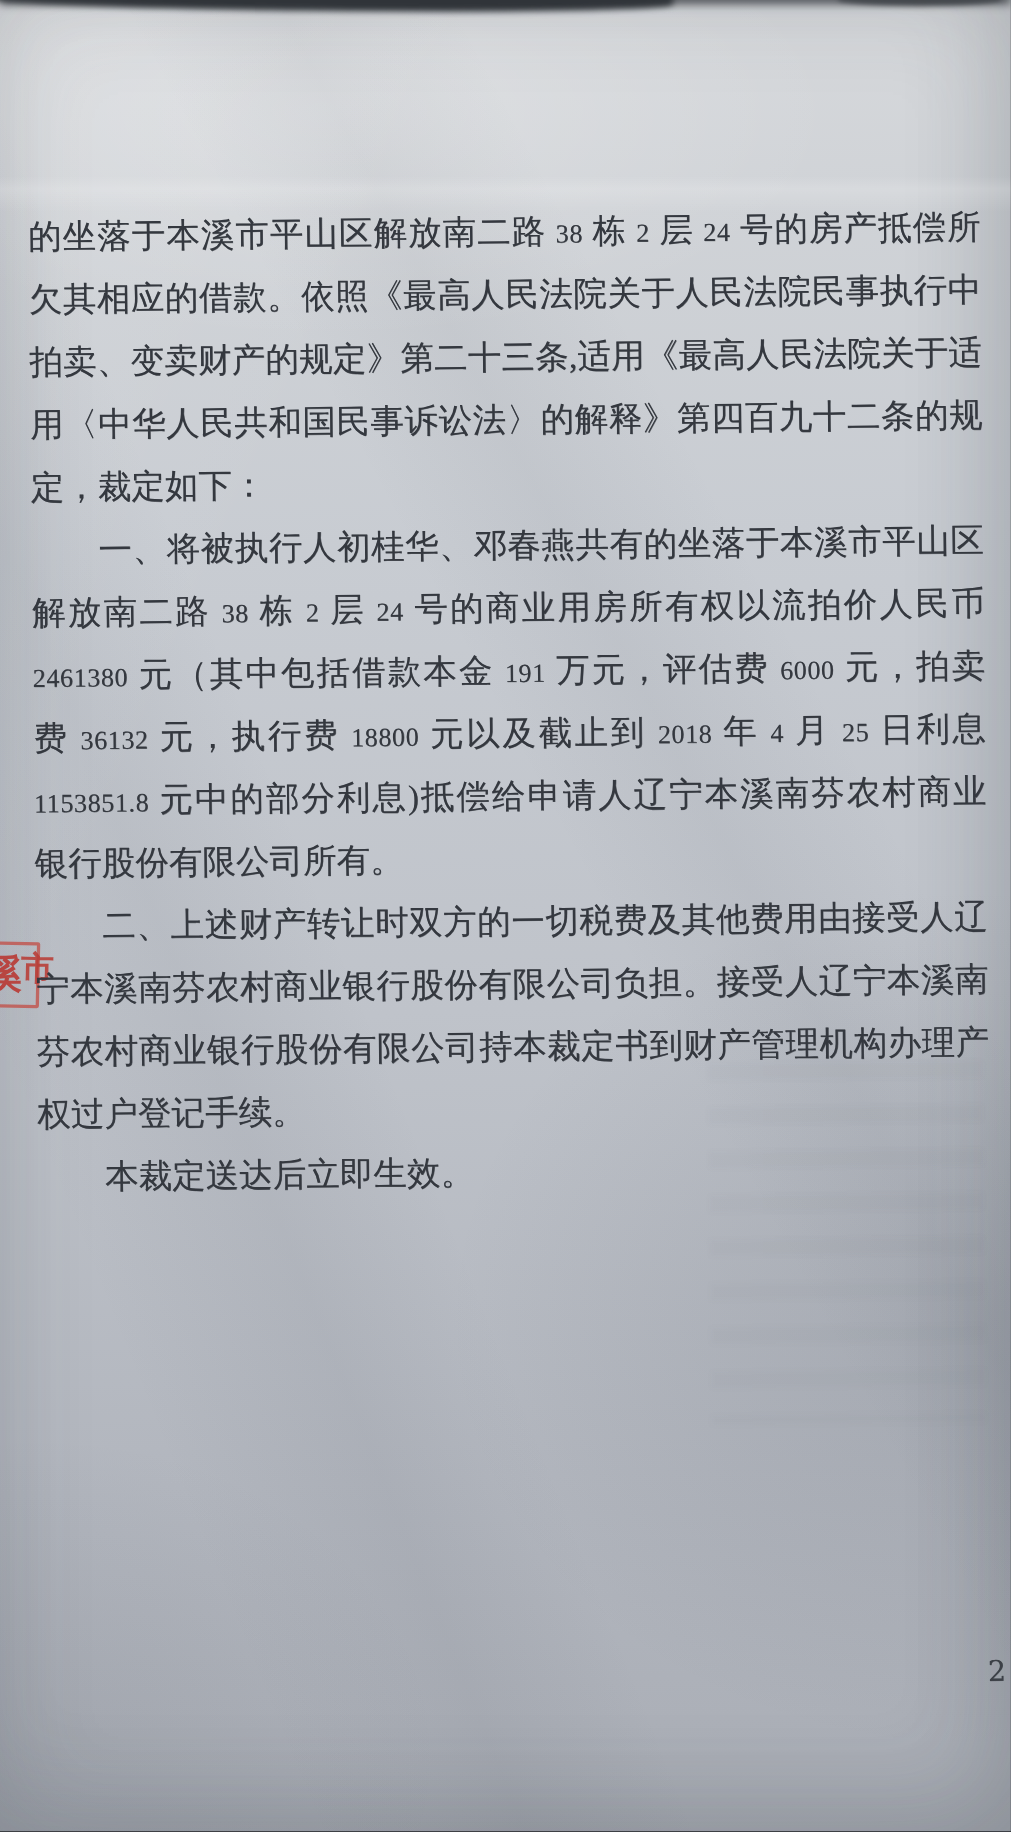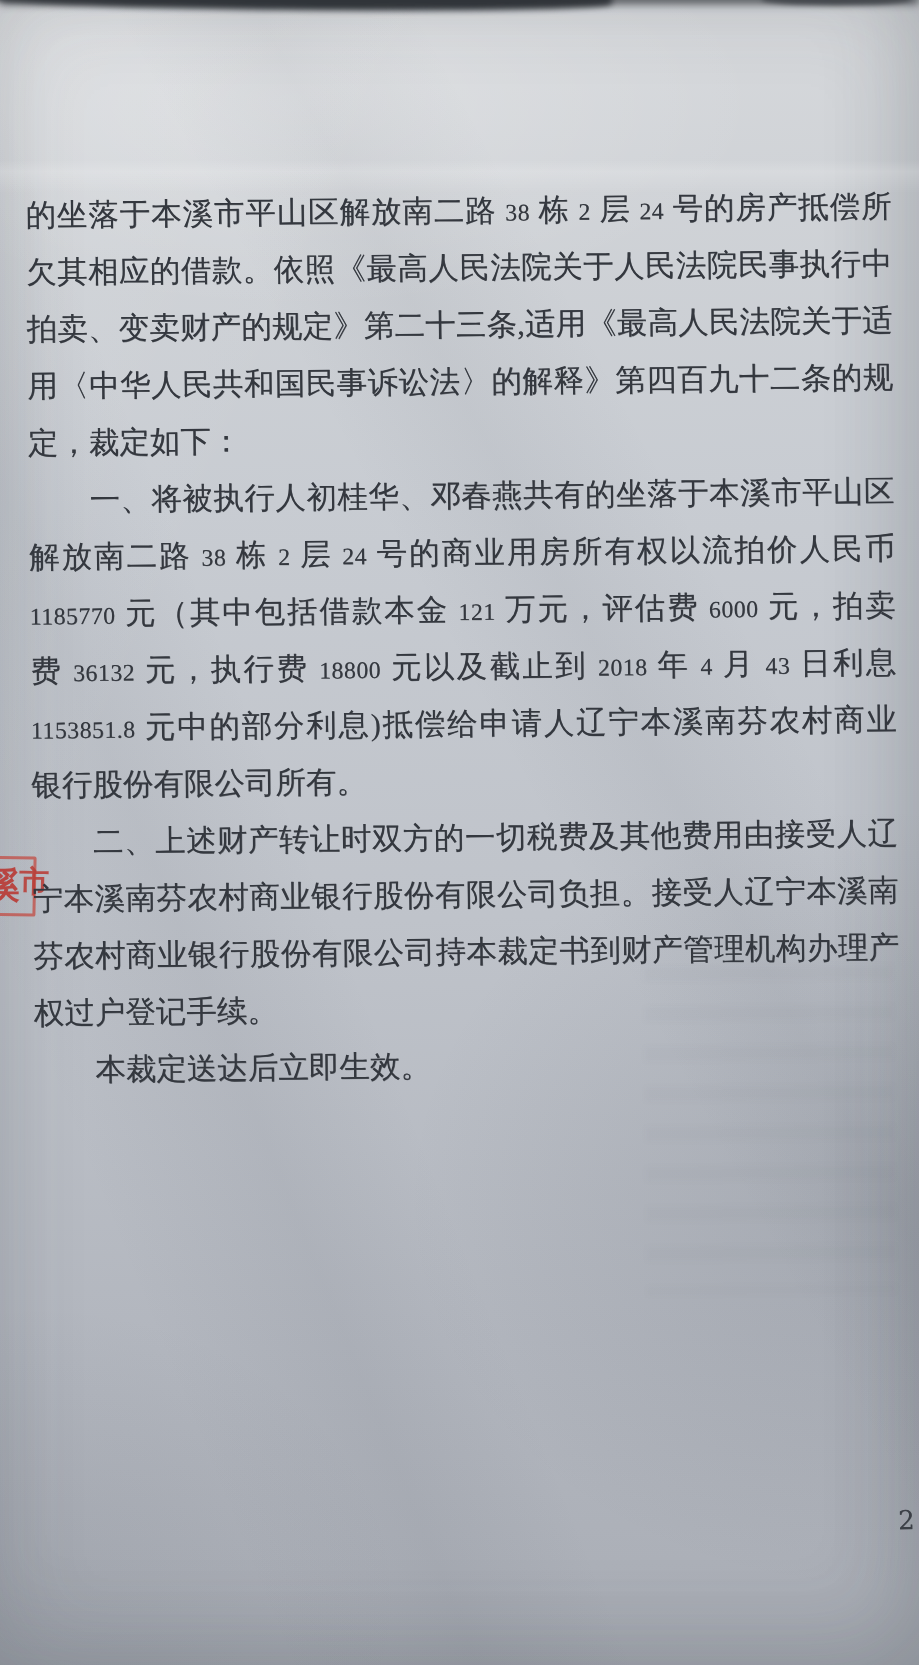--- a/index.html
+++ b/index.html
@@ -78,22 +78,22 @@
   </div>
 
   <div class="text-block">
     <div class="line">的坐落于本溪市平山区解放南二路 <span class="num">38</span> 栋 <span class="num">2</span> 层 <span class="num">24</span> 号的房产抵偿所</div>
     <div class="line">欠其相应的借款。依照《最高人民法院关于人民法院民事执行中</div>
     <div class="line">拍卖、变卖财产的规定》第二十三条,适用《最高人民法院关于适</div>
     <div class="line">用〈中华人民共和国民事诉讼法〉的解释》第四百九十二条的规</div>
     <div class="line end">定，裁定如下：</div>
     <div class="line indent">一、将被执行人初桂华、邓春燕共有的坐落于本溪市平山区</div>
     <div class="line">解放南二路 <span class="num">38</span> 栋 <span class="num">2</span> 层 <span class="num">24</span> 号的商业用房所有权以流拍价人民币</div>
-    <div class="line"><span class="num">1185770</span> 元（其中包括借款本金 <span class="num">121</span> 万元，评估费 <span class="num">6000</span> 元，拍卖</div>
-    <div class="line">费 <span class="num">36132</span> 元，执行费 <span class="num">18800</span> 元以及截止到 <span class="num">2018</span> 年 <span class="num">4</span> 月 <span class="num">43</span> 日利息</div>
+    <div class="line"><span class="num">2461380</span> 元（其中包括借款本金 <span class="num">191</span> 万元，评估费 <span class="num">6000</span> 元，拍卖</div>
+    <div class="line">费 <span class="num">36132</span> 元，执行费 <span class="num">18800</span> 元以及截止到 <span class="num">2018</span> 年 <span class="num">4</span> 月 <span class="num">25</span> 日利息</div>
     <div class="line"><span class="num">1153851.8</span> 元中的部分利息)抵偿给申请人辽宁本溪南芬农村商业</div>
     <div class="line end">银行股份有限公司所有。</div>
     <div class="line indent">二、上述财产转让时双方的一切税费及其他费用由接受人辽</div>
     <div class="line">宁本溪南芬农村商业银行股份有限公司负担。接受人辽宁本溪南</div>
     <div class="line">芬农村商业银行股份有限公司持本裁定书到财产管理机构办理产</div>
     <div class="line end">权过户登记手续。</div>
     <div class="line end indent">本裁定送达后立即生效。</div>
   </div>
 
   <div class="bleed"></div>

